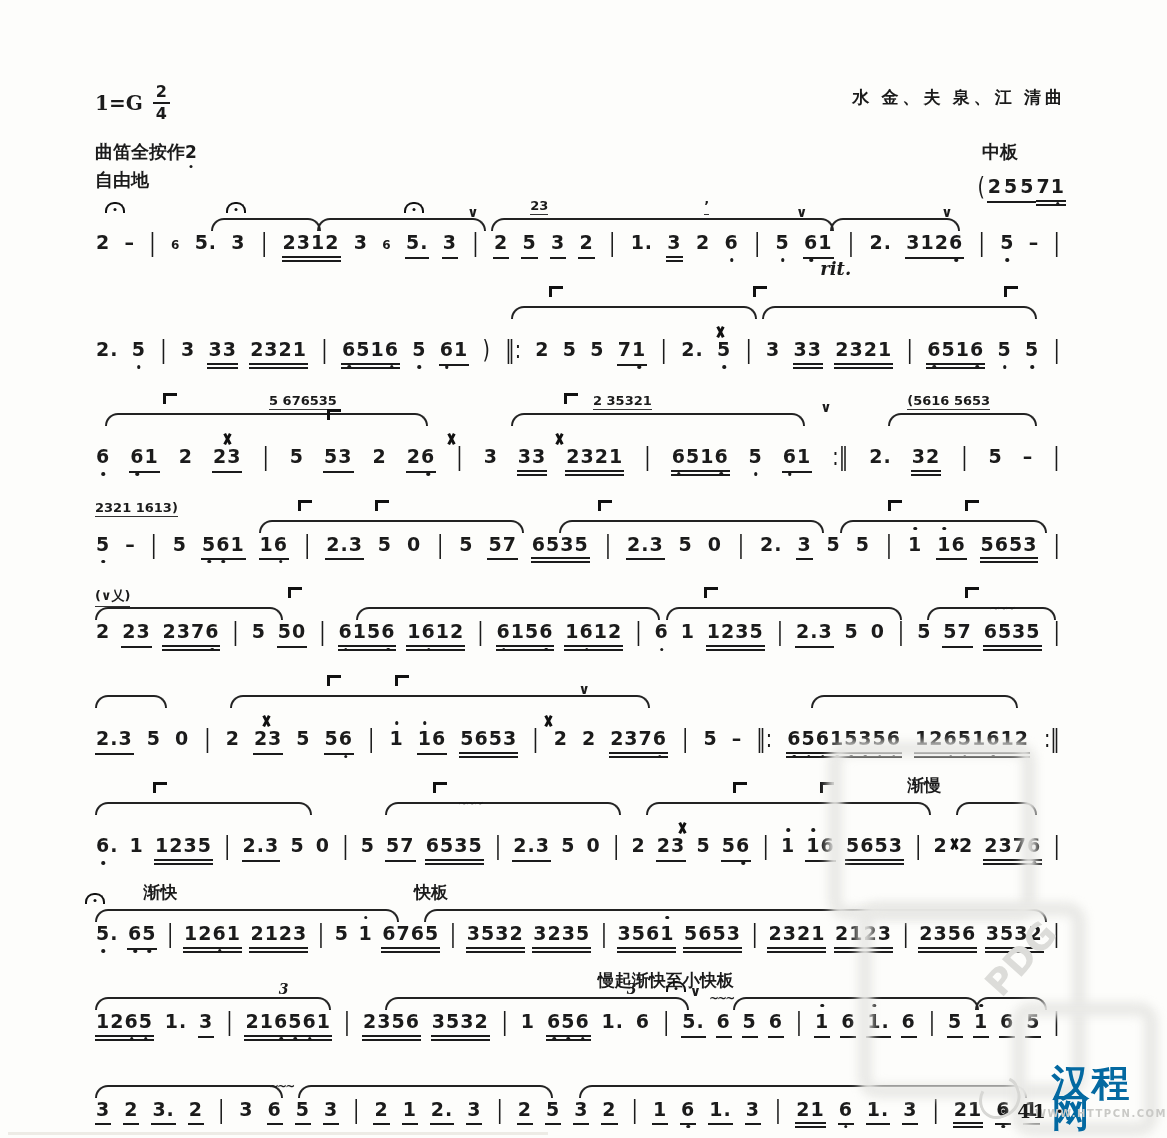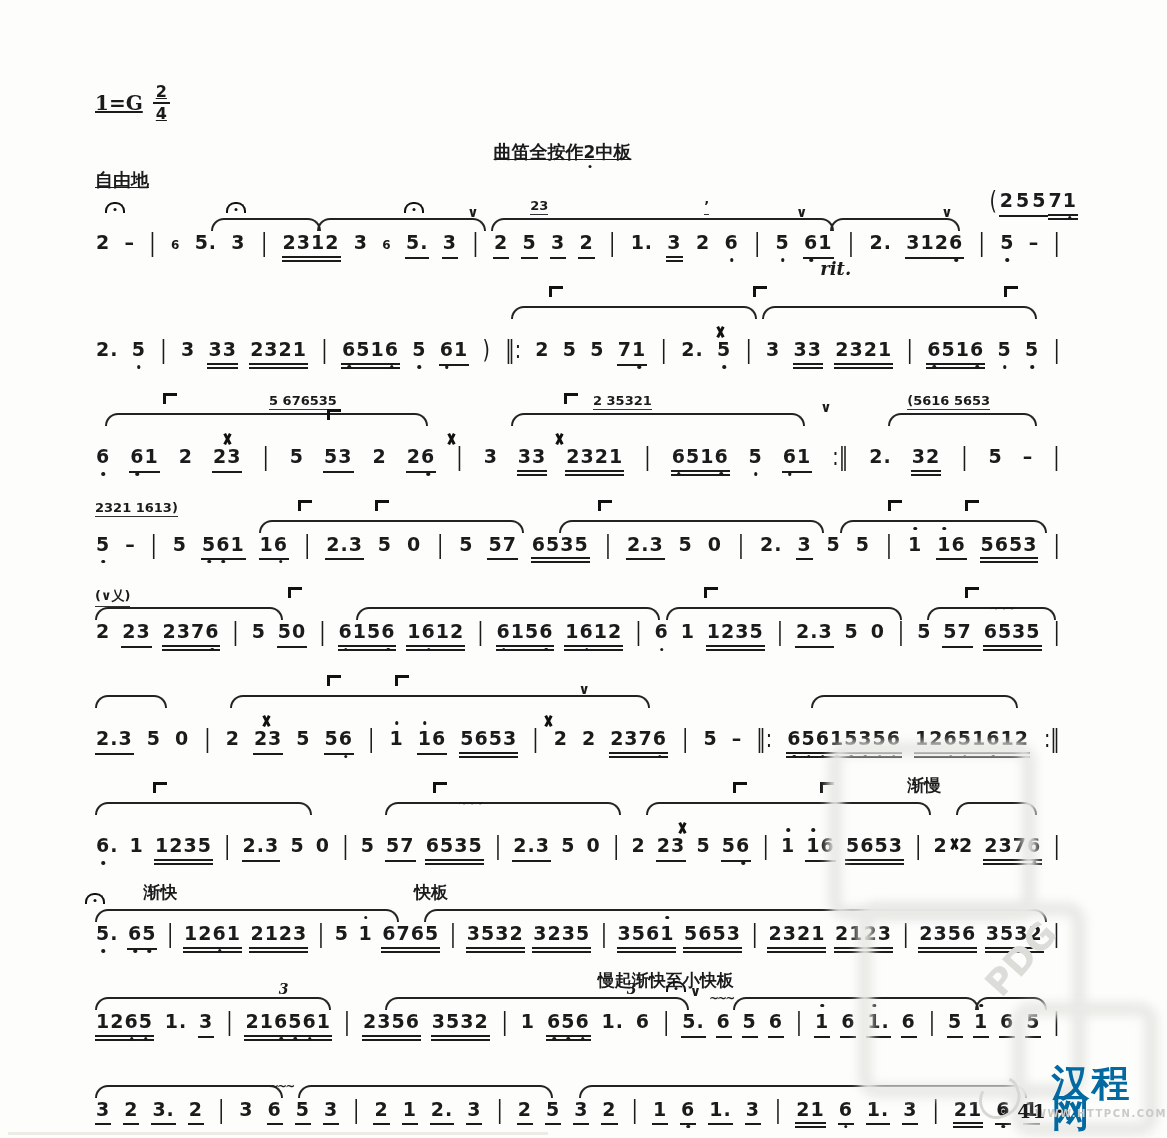--- a/index.html
+++ b/index.html
@@ -1,35 +1,35 @@
 <!DOCTYPE html>
 <html><head>
 <meta charset="utf-8">
 <style>
   html,body{margin:0;padding:0;background:#e8e8e8;}
   #page{position:relative;width:1167px;height:1138px;background:#fdfdfb;margin:0 auto;overflow:hidden;
         font-family:"DejaVu Sans",sans-serif;color:#1b1b1b;}
   
   #title{position:absolute;left:0;top:36px;width:100%;text-align:center;
          font:bold 27px "Liberation Serif",serif;letter-spacing:6px;}
-  .hline{position:absolute;left:95px;right:89px;display:flex;justify-content:space-between;align-items:flex-start;text-decoration:underline;}
+  .hline{position:absolute;left:95px;right:101px;display:flex;justify-content:space-between;align-items:flex-start;}
   #row-key{top:84px;}
   #key{font:bold 20px "DejaVu Serif",serif;display:flex;align-items:center;gap:10px;}
   .frac{display:inline-flex;flex-direction:column;align-items:center;font:bold 16px "DejaVu Sans",sans-serif;line-height:1;}
   .frac .num{padding:0 3px 2px;border-bottom:2px solid #1b1b1b;}
   .frac .den{padding-top:2px;}
   #composers{font:bold 17px "Liberation Serif",serif;letter-spacing:4px;padding-top:2px;}
-  #row-inst{top:140px;justify-content:center;}
+  #row-inst{top:140px;}
   #instrument{font:bold 18px "Liberation Serif",serif;}
   #inst-note{font:bold 17px "DejaVu Sans",sans-serif;position:relative;}
   #inst-note::after{content:"";position:absolute;left:50%;bottom:-6px;width:3px;height:3px;border-radius:50%;background:#1b1b1b;transform:translateX(-50%);}
   #tempo-mark{font:bold 18px "Liberation Serif",serif;margin-right:48px;}
   #row-free{top:168px;}
   #freely{font:bold 18px "Liberation Serif",serif;}
-  #pickup{margin-top:22px;}
+  #pickup{margin-top:8px;}
   
   #score{position:absolute;left:95px;right:105px;top:196px;}
   .system{position:relative;padding-top:36px;margin-bottom:22px;white-space:nowrap;}
   .notes{display:flex;justify-content:space-between;align-items:baseline;}
   .tk{display:inline-block;position:relative;font:bold 19px "DejaVu Sans",sans-serif;padding:0 1px;line-height:1.15;}
   .u1{border-bottom:2px solid #1b1b1b;padding-bottom:3px;}
   .u2{border-bottom:6px double #1b1b1b;padding-bottom:2px;}
   .g{font-size:12px;vertical-align:7px;}
   .bar{font-weight:500;transform:scaleY(1.3);padding:0 2px;}
   .ch{position:relative;display:inline-block;letter-spacing:1px;}
@@ -68,20 +68,21 @@
 
 
   <div class="hline" id="row-key">
     <div id="key">
       <span>1=G</span>
       <span class="frac">
         <span class="num">2</span>
         <span class="den">4</span>
       </span>
     </div>
+    <div id="composers">水 金、夫 泉、江 清曲</div>
   </div>
 
   <div class="hline" id="row-inst">
     <div id="instrument">
       <span>曲笛全按作</span><span id="inst-note">2</span>
     </div>
     <div id="tempo-mark">中板</div>
   </div>
 
   <div class="hline" id="row-free">

